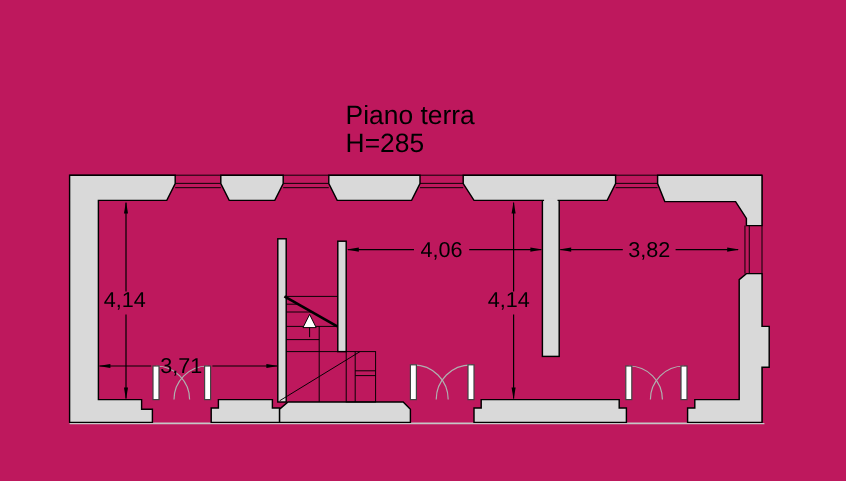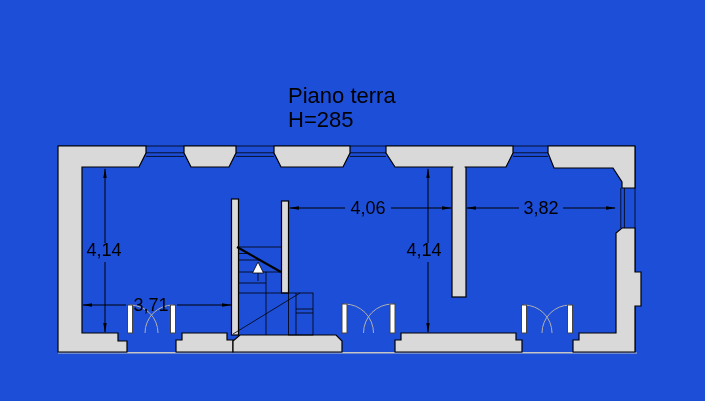--- a/index.html
+++ b/index.html
@@ -1,16 +1,16 @@
 <!DOCTYPE html>
 <html><head>
 <meta charset="utf-8">
 <style>
   html,body{margin:0;padding:0;background:#fff;}
-  #stage{position:relative;width:705px;height:401px;background:#1d4ed8;overflow:hidden;
+  #stage{position:relative;width:705px;height:401px;background:#be185d;overflow:hidden;
          font-family:"Liberation Sans", sans-serif;}
   svg{display:block;}
   .w{stroke:#000;stroke-width:1.2;stroke-linejoin:miter;}
   .thin{stroke:#000;stroke-width:0.8;fill:none;}
   .glz{stroke:#000;stroke-width:0.8;fill:none;}
   .dim{stroke:#000;stroke-width:1;fill:none;}
   .arr{fill:#000;stroke:none;}
   .dimtxt{font-family:"Liberation Sans", sans-serif;font-size:18px;fill:#000;text-anchor:middle;}
   .titletxt{font-family:"Liberation Sans", sans-serif;font-size:22px;fill:#000;}
   .leaf{fill:#fff;stroke:#444;stroke-width:1;}

